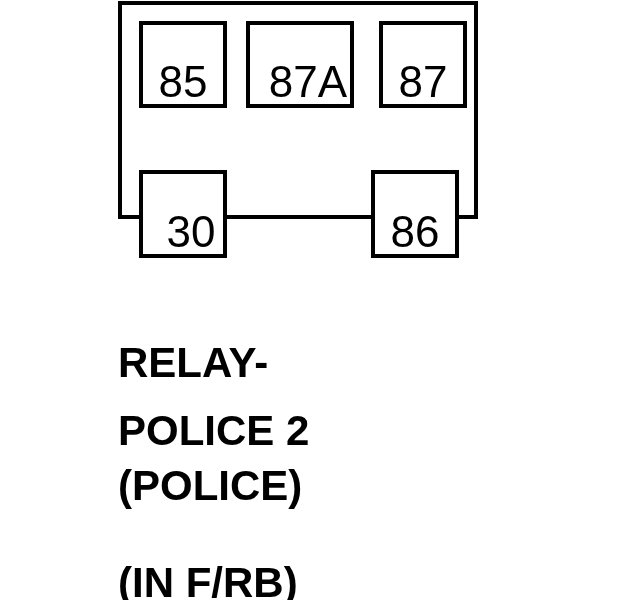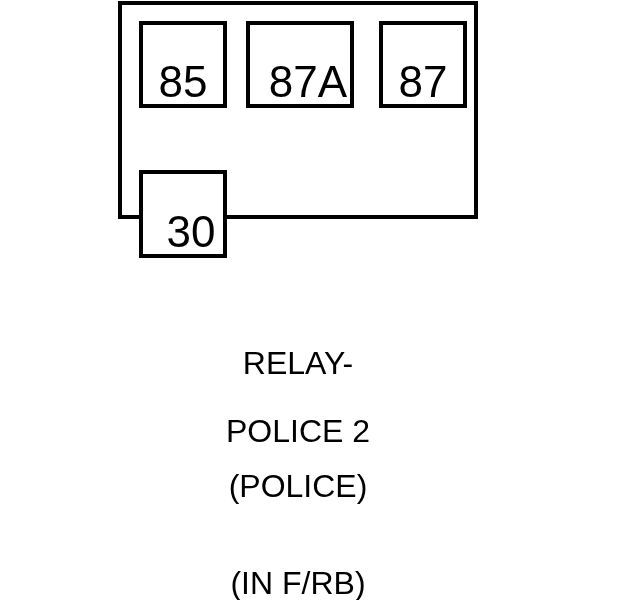--- a/index.html
+++ b/index.html
@@ -51,25 +51,25 @@
   .caption {
     position: absolute;
     left: 118px;
     width: 360px;
     text-align: center;
   }
   .caption-line {
     position: absolute;
     left: 0;
     width: 100%;
-    font-size: 32px;
+    font-size: 42px;
     line-height: 42px;
-    font-weight: 400;
+    font-weight: 700;
     white-space: nowrap;
-    text-align: center;
+    text-align: left;
   }
   .cap-1 { top: 342px; }
   .cap-2 { top: 410px; }
   .cap-3 { top: 465px; }
   .cap-4 { top: 562px; }
 </style>
 </head>
 <body>
 
 <div class="screen">
@@ -80,20 +80,23 @@
     </div>
     <div class="pin pin-87a">
       <span>87A</span>
     </div>
     <div class="pin pin-87">
       <span>87</span>
     </div>
     <div class="pin pin-30">
       <span>30</span>
     </div>
+    <div class="pin pin-86">
+      <span>86</span>
+    </div>
   </div>
 
   <div class="caption">
     <div class="caption-line cap-1">RELAY-</div>
     <div class="caption-line cap-2">POLICE 2</div>
     <div class="caption-line cap-3">(POLICE)</div>
     <div class="caption-line cap-4">(IN F/RB)</div>
   </div>
 
 </div>

